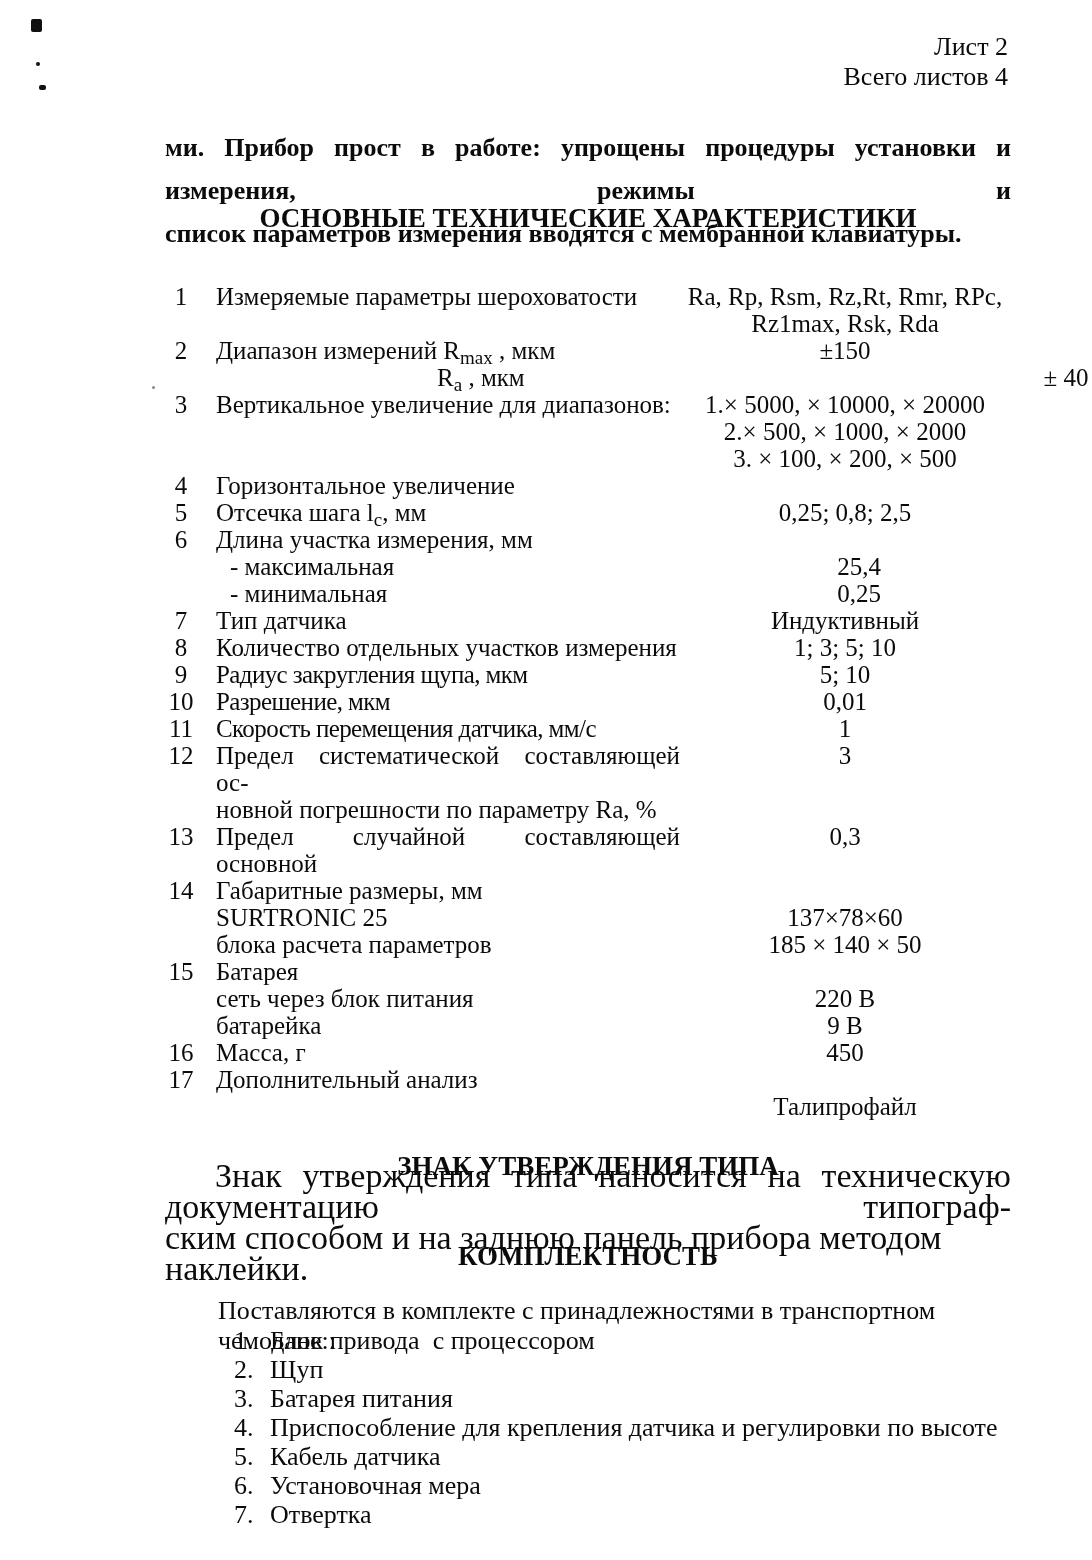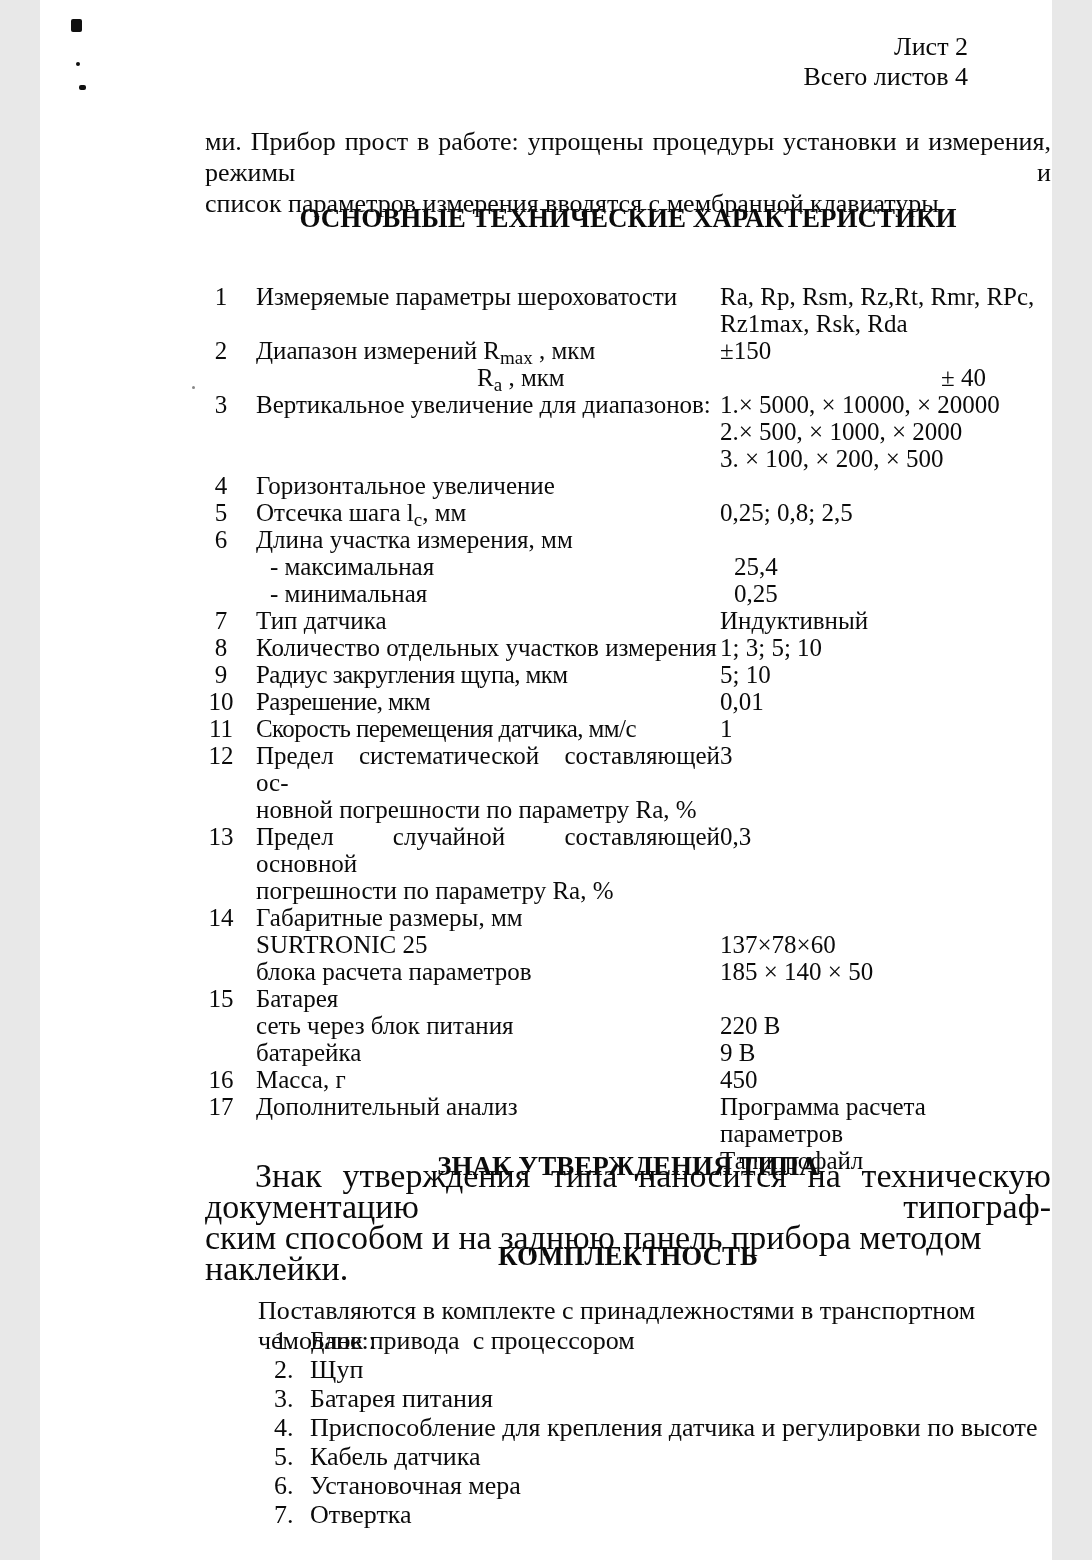--- a/index.html
+++ b/index.html
@@ -1,46 +1,46 @@
 <!DOCTYPE html>
 <html><head>
 <meta charset="utf-8">
 <style>
   html,body { margin:0; padding:0; background:#e8e8e8; }
   .page {
     position:relative;
-    width:1012px; height:1560px;
+    width:1092px; height:1560px;
     margin:0 auto;
     background:#ffffff;
     font-family:"Liberation Serif", serif;
     color:#0b0b0b;
     overflow:hidden;
   }
   .speck { position:absolute; background:#101010; border-radius:2px; }
   .hdr {
     position:absolute; top:32px; right:84px;
     text-align:right; font-size:26px; line-height:30px;
   }
   .intro {
     position:absolute; top:126px; left:165px; width:846px;
-    font-size:26px; line-height:31px;
+    font-size:26px; line-height:43px;font-weight:bold;
   }
   .jline { text-align:justify; text-align-last:justify; }
   .heading {
     position:absolute; left:165px; width:846px;
     text-align:center; font-weight:bold; font-size:27px;
   }
   .spec-table {
     position:absolute; top:283px; left:166px; width:844px;
     font-size:25px; line-height:27px;
   }
   .trow { display:flex; }
   .tnum { flex:none; width:30px; text-align:center; }
   .tlabel { flex:none; width:464px; margin-left:20px; }
-  .tvalue { flex:none; width:330px; }
+  .tvalue { flex:none; width:330px; text-align:center; }
   .ind220 { padding-left:221px; }
   .ind14 { padding-left:14px; }
   .cond { letter-spacing:-0.6px; }
   .just { text-align:justify; text-align-last:justify; }
   sub { font-size:19px; line-height:0; vertical-align:-5px; }
   .para {
     position:absolute; left:165px; width:846px;
     font-size:34px; line-height:31px;
   }
   .indent1 { text-indent:50px; }
@@ -174,21 +174,20 @@
       <span class="tlabel">новной погрешности по параметру Ra, %</span>
       <span class="tvalue"></span>
     </div>
     <div class="trow">
       <span class="tnum">13</span>
       <span class="tlabel just">Предел случайной составляющей основной</span>
       <span class="tvalue">0,3</span>
     </div>
     <div class="trow">
       <span class="tnum"></span>
-      <span class="tlabel">погрешности по параметру Ra, %</span>
       <span class="tvalue"></span>
     </div>
     <div class="trow">
       <span class="tnum">14</span>
       <span class="tlabel">Габаритные размеры, мм</span>
       <span class="tvalue"></span>
     </div>
     <div class="trow">
       <span class="tnum"></span>
       <span class="tlabel">SURTRONIC 25</span>
@@ -215,21 +214,20 @@
       <span class="tvalue">9 В</span>
     </div>
     <div class="trow">
       <span class="tnum">16</span>
       <span class="tlabel">Масса, г</span>
       <span class="tvalue">450</span>
     </div>
     <div class="trow">
       <span class="tnum">17</span>
       <span class="tlabel">Дополнительный анализ</span>
-      <span class="tvalue">Программа расчета параметров</span>
     </div>
     <div class="trow">
       <span class="tnum"></span>
       <span class="tlabel"></span>
       <span class="tvalue">Талипрофайл</span>
     </div>
 
   </div>
 
   <div class="heading" style="top:1112px;margin-top:39px;">ЗНАК УТВЕРЖДЕНИЯ ТИПА</div>

